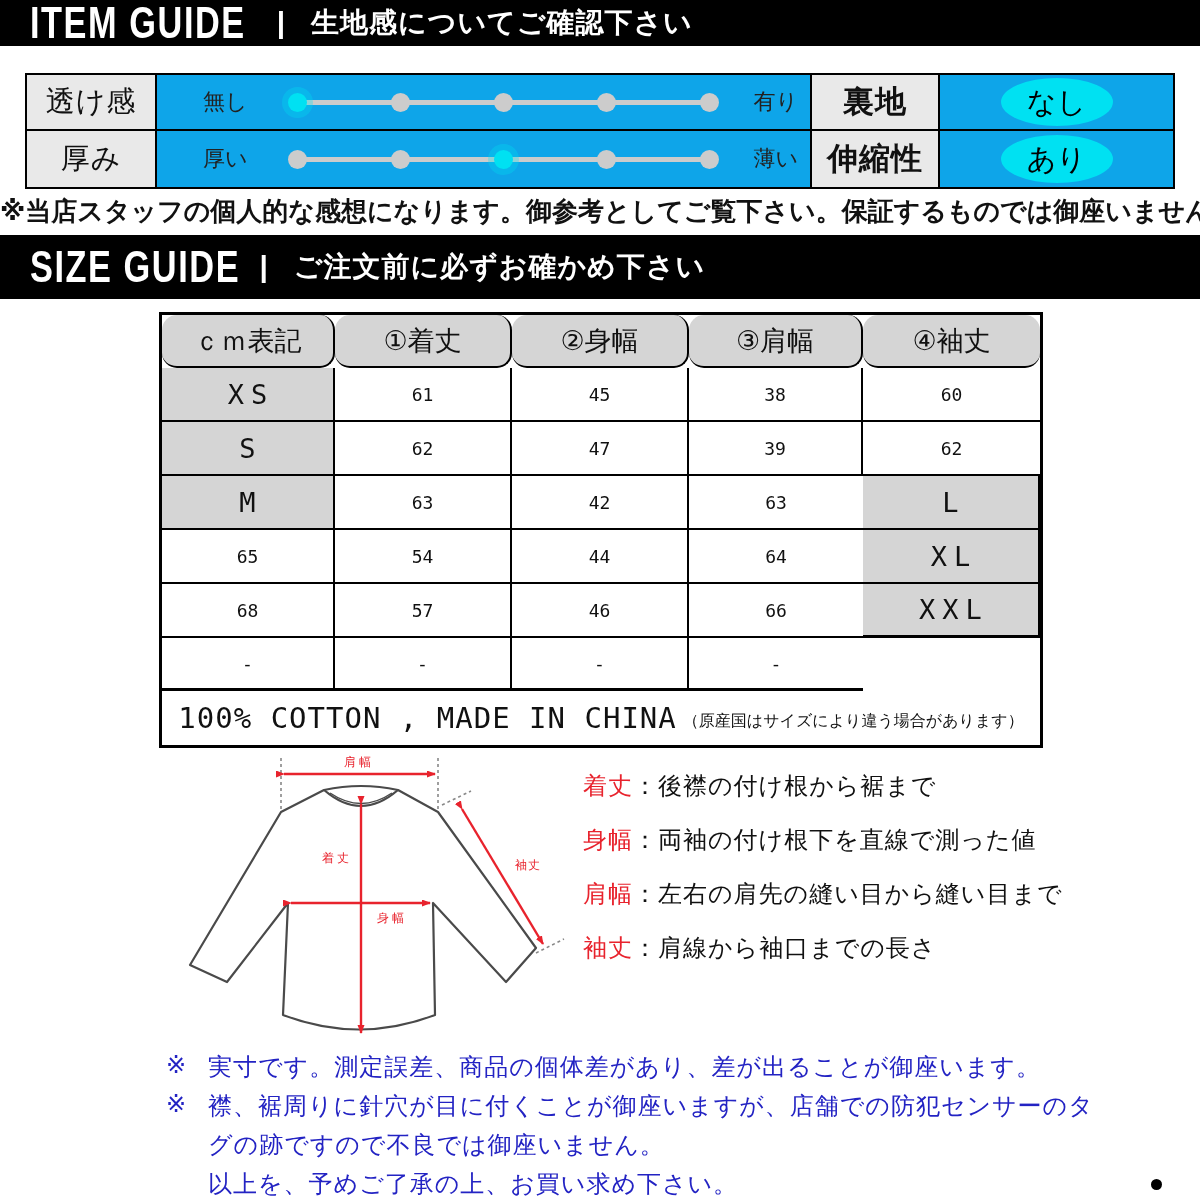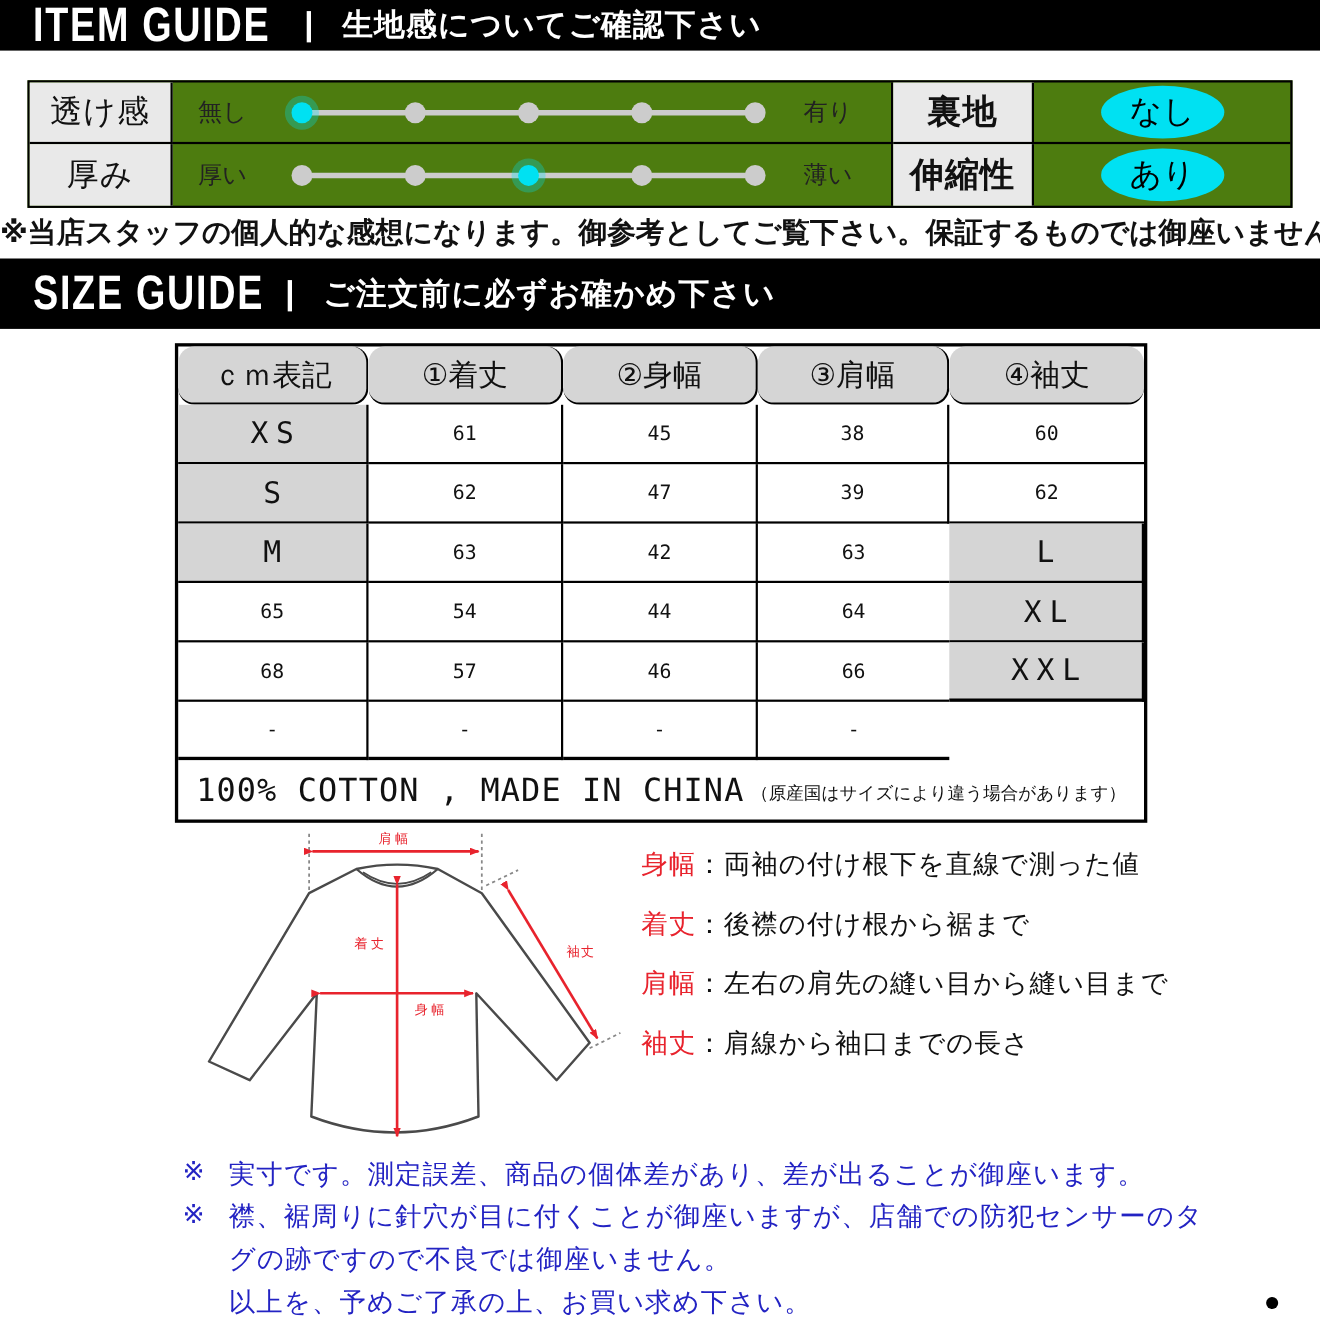--- a/index.html
+++ b/index.html
@@ -10,27 +10,27 @@
   
   .banner { position:absolute; left:0; width:1200px; background:#000; color:#fff; display:flex; align-items:center; }
   .banner1 { top:0; height:46px; }
   .banner2 { top:235px; height:64px; }
   .banner-title { font-weight:bold; font-size:44px; letter-spacing:2px; transform:scaleX(0.78); transform-origin:left center; display:inline-block; margin-left:30px; white-space:nowrap; }
   .banner-sep { font-size:30px; font-weight:bold; margin:0 26px 0 -40px; }
   .banner1 .banner-sep { margin-left:-30px; }
   .banner-sub { font-size:28px; font-weight:bold; letter-spacing:1px; white-space:nowrap; }
 
   
-  .ig-table { position:absolute; left:25px; top:73px; width:1150px; height:116px; border:2px solid #000; display:grid; grid-template-columns:130px 655px 128px 233px; grid-template-rows:56px 56px; background:#4d7c0f; }
+  .ig-table { position:absolute; left:25px; top:73px; width:1150px; height:116px; border:2px solid #000; display:grid; grid-template-columns:130px 655px 128px 233px; grid-template-rows:56px 56px; background:#0ea5e9; }
   .ig-cell { border-right:2px solid #000; border-bottom:2px solid #000; display:flex; align-items:center; justify-content:center; }
   .ig-cell.last-col { border-right:none; }
   .ig-cell.last-row { border-bottom:none; }
   .ig-label { background:#e9e9e9; font-size:29px; letter-spacing:1px; }
   .ig-attr-label { background:#e9e9e9; font-size:31px; font-weight:bold; letter-spacing:1px; }
-  .scale-cell { justify-content:flex-start; padding-left:23px; }
+  .scale-cell { justify-content:flex-start; padding-left:46px; }
   .scale-min, .scale-max { font-size:22px; color:#222; white-space:nowrap; }
   .scale-track { position:relative; width:432px; height:40px; margin-left:40px; margin-right:34px; flex:none; }
   .scale-line { position:absolute; left:8px; right:8px; top:18px; height:5px; background:#ccc; border-radius:3px; }
   .dot { position:absolute; top:11px; width:19px; height:19px; border-radius:50%; background:#ccc; }
   .dot.d0{left:0;} .dot.d1{left:103px;} .dot.d2{left:206px;} .dot.d3{left:309px;} .dot.d4{left:412px;}
   .dot.active { background:#00e1f2; box-shadow:0 0 0 6px rgba(0,225,242,0.30); }
   .pill { display:inline-block; min-width:112px; height:48px; line-height:48px; padding:0 14px; background:#00e1f2; border-radius:50%; font-size:29px; text-align:center; color:#000; }
 
   
   .ig-disclaimer { position:absolute; left:0; top:194px; width:1200px; text-align:center; font-size:26px; font-weight:bold; letter-spacing:0px; white-space:nowrap; }
@@ -191,24 +191,24 @@
     <line x1="277" y1="57" x2="358" y2="192" stroke="#e8232d" stroke-width="2.4" marker-start="url(#arr)" marker-end="url(#arr)"></line>
 
     <text x="174" y="14" font-size="12" fill="#e8232d" text-anchor="middle" letter-spacing="3">肩幅</text>
     <text x="152" y="110" font-size="12" fill="#e8232d" text-anchor="middle" letter-spacing="3">着丈</text>
     <text x="207" y="170" font-size="12" fill="#e8232d" text-anchor="middle" letter-spacing="3">身幅</text>
     <text x="330" y="117" font-size="12" fill="#e8232d" text-anchor="start" letter-spacing="1">袖丈</text>
   </svg>
 
   <div class="legend">
     <div class="legend-item">
+      <span class="legend-term">着丈</span><span class="legend-desc">：後襟の付け根から裾まで</span>
+    </div>
+    <div class="legend-item">
       <span class="legend-term">身幅</span><span class="legend-desc">：両袖の付け根下を直線で測った値</span>
-    </div>
-    <div class="legend-item">
-      <span class="legend-term">着丈</span><span class="legend-desc">：後襟の付け根から裾まで</span>
     </div>
     <div class="legend-item">
       <span class="legend-term">肩幅</span><span class="legend-desc">：左右の肩先の縫い目から縫い目まで</span>
     </div>
     <div class="legend-item">
       <span class="legend-term">袖丈</span><span class="legend-desc">：肩線から袖口までの長さ</span>
     </div>
   </div>
 
   <div class="notes">

